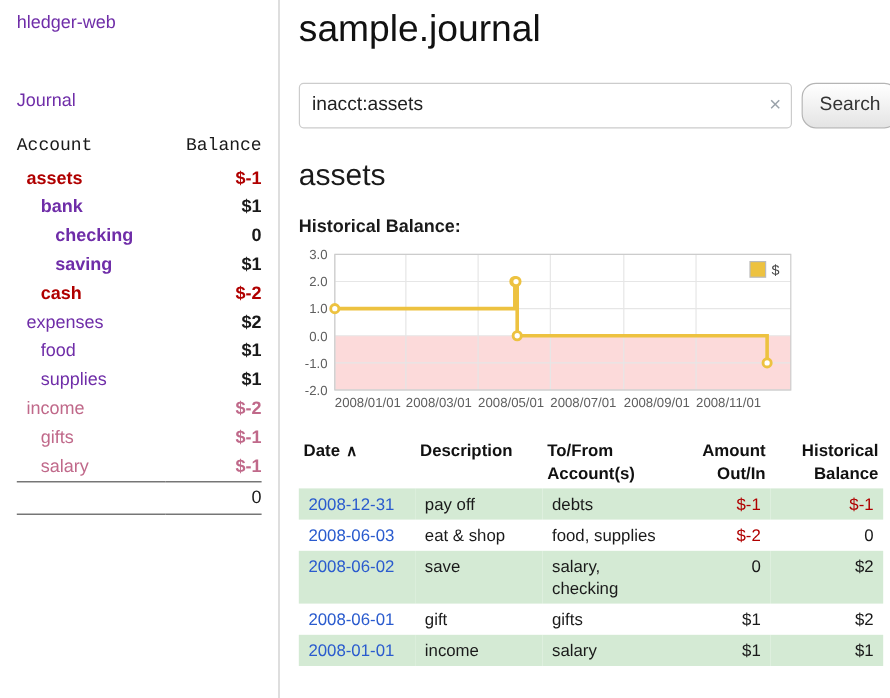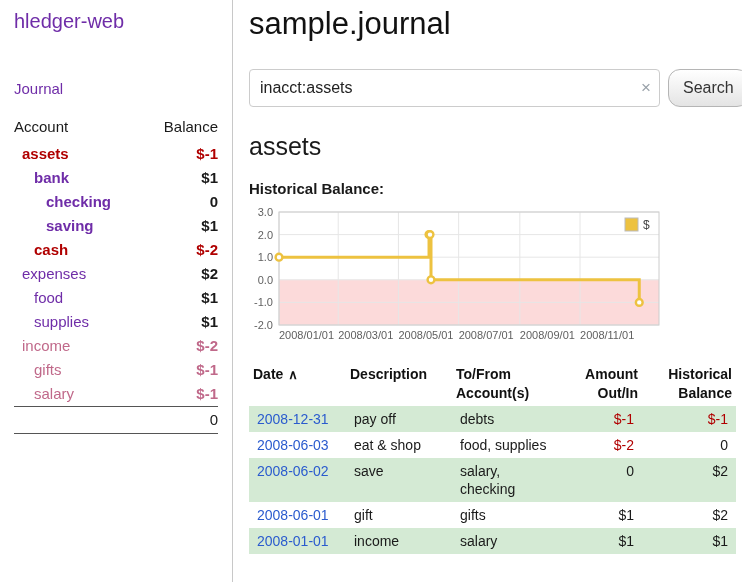--- a/index.html
+++ b/index.html
@@ -1,23 +1,23 @@
 <!DOCTYPE html>
 <html style="--purple: #6f2da8; --blue: #2a5bce; --red: #b00000; --rose: #c0698a; --green: #d4ead4;"><head>
 <meta charset="utf-8">
 <style>
   :root { --purple:#6f2da8; --blue:#2a5bce; --red:#b00000; --rose:#c0698a; --green:#d4ead4; }
   * { box-sizing:border-box; margin:0; padding:0; }
   body { width:742px; height:582px; overflow:hidden; background:#fff; color:#1a1a1a; font-family:"Liberation Sans", sans-serif; }
   .app { display:flex; width:742px; height:582px; }
   .sidebar { flex:0 0 233px; width:233px; border-right:1px solid #c8c8c8; padding:10px 14px 0 14px; }
-  .brand { color:var(--purple); font-size:20px; display:inline-block; }
+  .brand { color:var(--purple); font-size:15px; display:inline-block; }
   .nav-journal { color:var(--purple); font-size:15px; margin-top:47px; display:inline-block; }
   table.accounts { width:100%; border-collapse:collapse; font-size:15px; margin-top:16px; }
-  table.accounts th { font-weight:400; text-align:left; padding:4px 0 7px 0; color:#1a1a1a; }
+  table.accounts th { font-weight:400; text-align:left; padding:4px 0 7px 0; color:#1a1a1a;font-family:Liberation Mono, monospace; }
   table.accounts th.r { text-align:right; }
   table.accounts td { padding:2px 0; line-height:20px; }
   td.bal { text-align:right; font-weight:700; }
   a { text-decoration:none; cursor:pointer; }
   .name-pos { color:var(--purple); }
   .name-neg { color:var(--red); }
   .name-negm { color:var(--rose); }
   .bal-pos { color:#1a1a1a; }
   .bal-neg { color:var(--red); }
   .bal-negm { color:var(--rose); }

